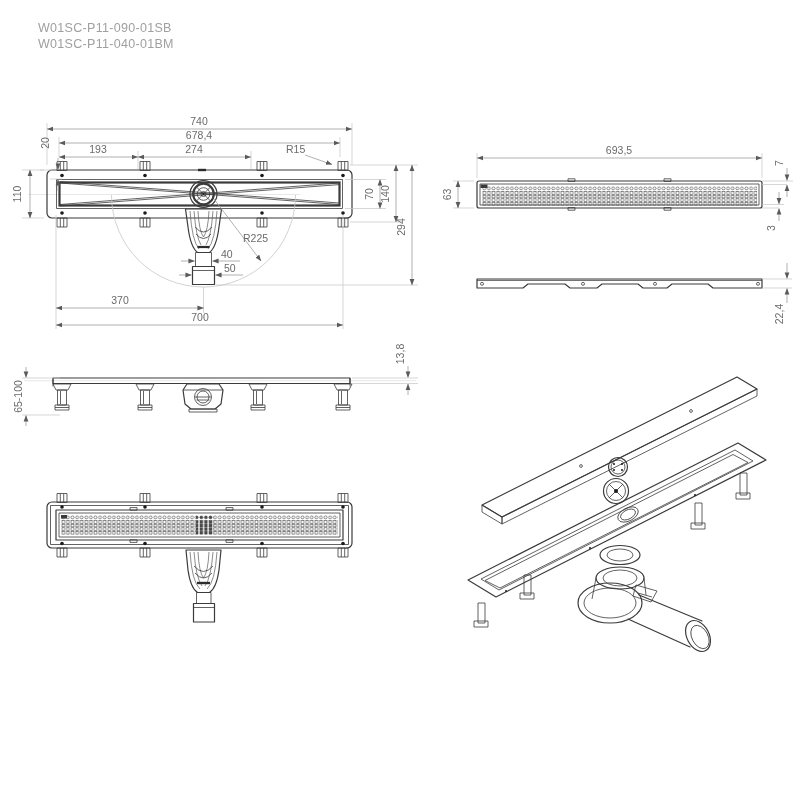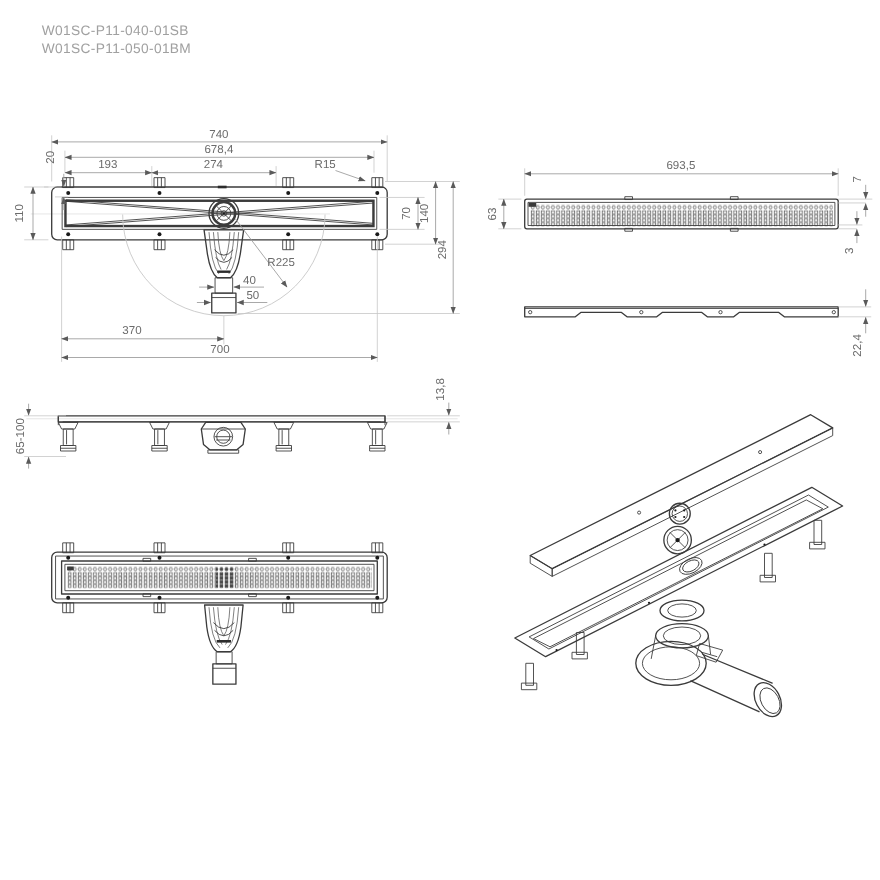--- a/index.html
+++ b/index.html
@@ -16,22 +16,22 @@
   .ctr{stroke:#d8d8d8;fill:none;stroke-width:.6;}
   .hat{stroke:#5a5a5a;fill:none;stroke-width:.7;}
   .dk{fill:#1a1a1a;}
 </style>
 </head>
 <body>
 
 <div class="sheet">
 
   <div class="partnos">
-    <div>W01SC-P11-040-01SB</div>
-    <div>W01SC-P11-050-01BM</div>
+    <div>W01SC-P11-090-01SB</div>
+    <div>W01SC-P11-040-01BM</div>
   </div>
 
   <svg style="left:0;top:95px" width="440" height="250" viewBox="0 0 440 250">
     <defs>
       <marker id="mA" viewBox="0 0 8 8" refX="7.6" refY="4" markerWidth="8" markerHeight="8" orient="auto-start-reverse">
         <path d="M0,1 L8,4 L0,7 Z" fill="#5a5a5a"></path>
       </marker>
       <g id="clipdef">
         <rect x="-5" y="-4.5" width="10" height="9" class="ol2" stroke-width="1"></rect>
         <line x1="-1.7" y1="-4.5" x2="-1.7" y2="4.5" class="ol2"></line>

